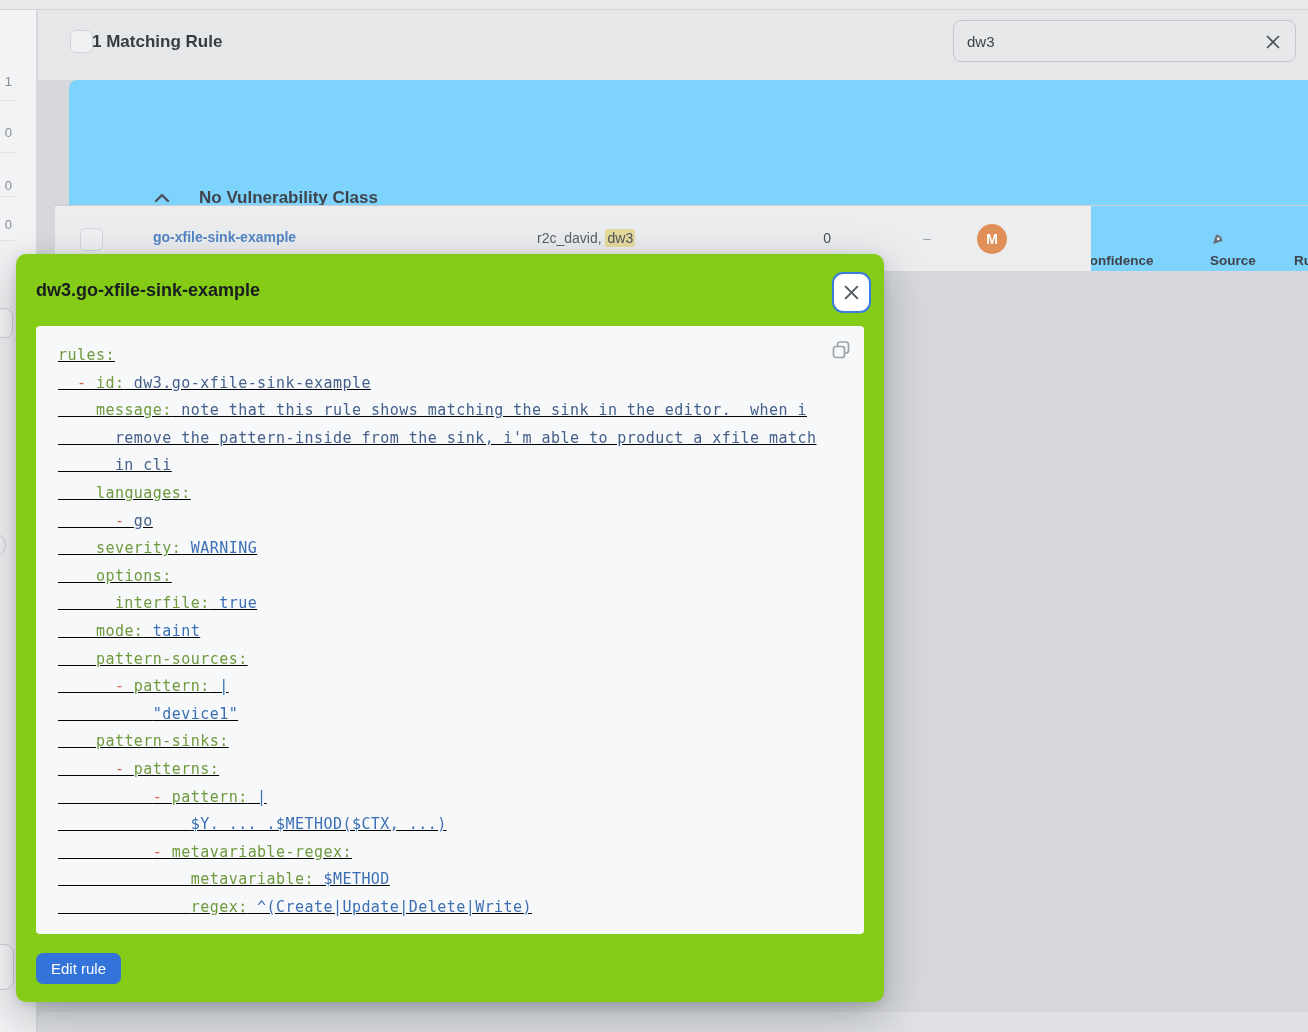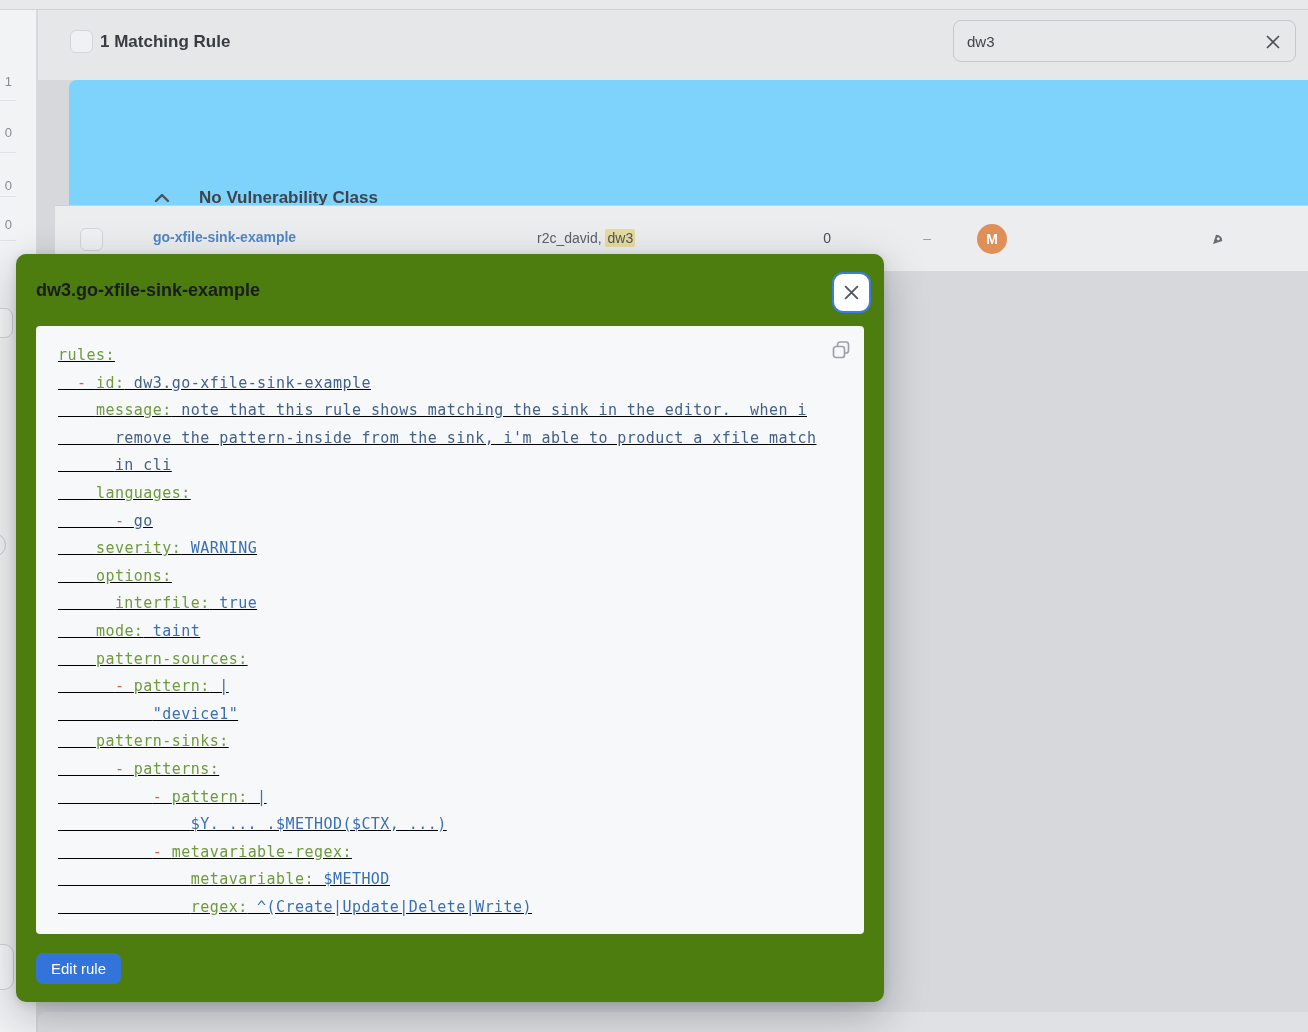--- a/index.html
+++ b/index.html
@@ -13,46 +13,46 @@
   .side-sep { position:absolute; left:0; width:16px; height:1px; background:#e0e2e5; }
   .frag-rect { position:absolute; background:#f7f8f9; border:1px solid #cfd2d6; }
   .frag-circle { position:absolute; border:1px solid #c8cbcf; border-radius:50%; background:transparent; }
 
   .content-top { position:absolute; left:38px; top:10px; width:1270px; height:70px; background:#e5e7e9; }
   .content-rest { position:absolute; left:38px; top:271px; width:1270px; height:761px; background:#d6d8db; }
   .bottom-card-edge { position:absolute; left:38px; top:1012px; width:1270px; height:20px; background:#dfe1e4; border-radius:8px 0 0 0; }
 
   .checkbox { background:#f0f1f3; border:1px solid #d2d5d9; border-radius:6px; width:23px; height:23px; }
   .cb-toolbar { position:absolute; left:70px; top:30px; }
-  .toolbar-title { position:absolute; left:100px; top:32px; font-size:17px; font-weight:700; color:#373c43; }
+  .toolbar-title { position:absolute; left:92px; top:32px; font-size:17px; font-weight:700; color:#373c43; }
 
   .search-box { position:absolute; left:953px; top:20px; width:343px; height:42px; background:#e7e8ea; border:1px solid #c5c8cc; border-radius:8px; }
   .search-input { position:absolute; left:13px; top:0; width:290px; height:40px; border:none; outline:none; background:transparent; font-size:15px; color:#3f444b; font-family:"Liberation Sans", sans-serif; }
   .search-clear { position:absolute; right:12px; top:11px; width:20px; height:20px; cursor:pointer; color:#4b5057; }
 
   .card { position:absolute; left:69px; top:80px; width:1253px; height:191px; background:#7dd3fc; border-radius:8px 0 0 0; }
   .chevron-btn { position:absolute; left:82px; top:107px; width:22px; height:22px; color:#4c525b; }
   .group-title { position:absolute; left:130px; top:108px; font-size:17px; font-weight:700; color:#3f444c; }
 
   .th { position:absolute; top:173px; font-size:13.5px; font-weight:700; color:#3e434b; white-space:nowrap; }
   .th-right { text-align:right; }
   .thead-border { position:absolute; left:55px; top:205px; width:1253px; height:1px; background:#cccfd3; }
 
-  .trow { position:absolute; left:55px; top:206px; width:1253px; height:65px; background:#ecedef; }
+  .trow { position:absolute; left:55px; top:206px; width:1036px; height:65px; background:#ecedef; }
   .cb-row { position:absolute; left:25px; top:22px; }
   .rule-link { position:absolute; left:98px; top:23px; font-size:14px; font-weight:600; color:#5286c5; cursor:pointer; }
   .labels-cell { position:absolute; left:482px; top:24px; font-size:14px; color:#5b6068; }
   .label-hl { background:#e7dc9f; color:#4f545b; padding:1px 2px; border-radius:2px; }
   .findings-cell { position:absolute; left:673px; top:24px; width:103px; text-align:right; font-size:14px; color:#4a4f57; }
   .fixrate-cell { position:absolute; left:816px; top:24px; width:60px; text-align:right; font-size:14px; color:#9aa0a7; }
   .sev-badge { position:absolute; left:922px; top:18px; width:30px; height:30px; border-radius:50%; background:#e08f58; color:#fdfdfd; font-size:14px; font-weight:700; display:flex; align-items:center; justify-content:center; }
   .source-cell { position:absolute; left:1155px; top:25px; width:16px; height:16px; color:#686d75; }
 
   
-  .modal { position:absolute; left:16px; top:254px; width:868px; height:748px; background:#4d7c0f; border-radius:10px; box-shadow:0 14px 44px rgba(16,20,28,0.28), 0 2px 10px rgba(16,20,28,0.12); }
+  .modal { position:absolute; left:16px; top:254px; width:868px; height:748px; background:#84cc16; border-radius:10px; box-shadow:0 14px 44px rgba(16,20,28,0.28), 0 2px 10px rgba(16,20,28,0.12); }
   .modal-title { position:absolute; left:20px; top:26px; font-size:18px; font-weight:700; color:#191c21; }
   .modal-close { position:absolute; left:816px; top:18px; width:39px; height:41px; background:#ffffff; border:2px solid #3b7ce0; border-radius:11px; display:flex; align-items:center; justify-content:center; cursor:pointer; color:#53585f; }
 
   .codeblock { position:absolute; left:20px; top:72px; width:828px; height:608px; background:#f7f8f9; border-radius:4px;text-decoration:underline; }
   .copy-btn { position:absolute; top:14px; right:13px; width:20px; height:20px; color:#9ba1a9; cursor:pointer; }
   .codeblock pre { padding:16px 22px; font-family:"DejaVu Sans Mono", monospace; font-size:15px; line-height:27.6px; letter-spacing:0.45px; white-space:pre; color:#44608a; }
   .tok-k { color:#6f9a3d; }
   .tok-d { color:#d55f4c; }
   .tok-v { color:#3a6fb5; }
   .tok-s { color:#44608a; }

